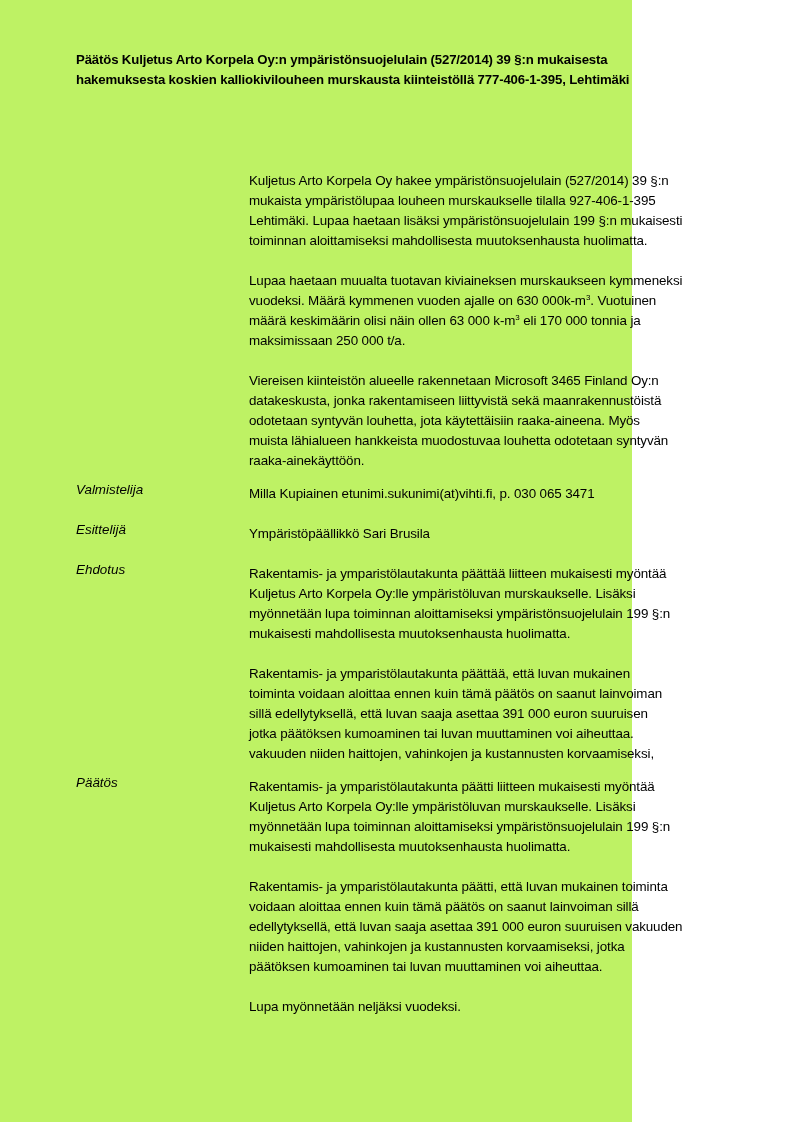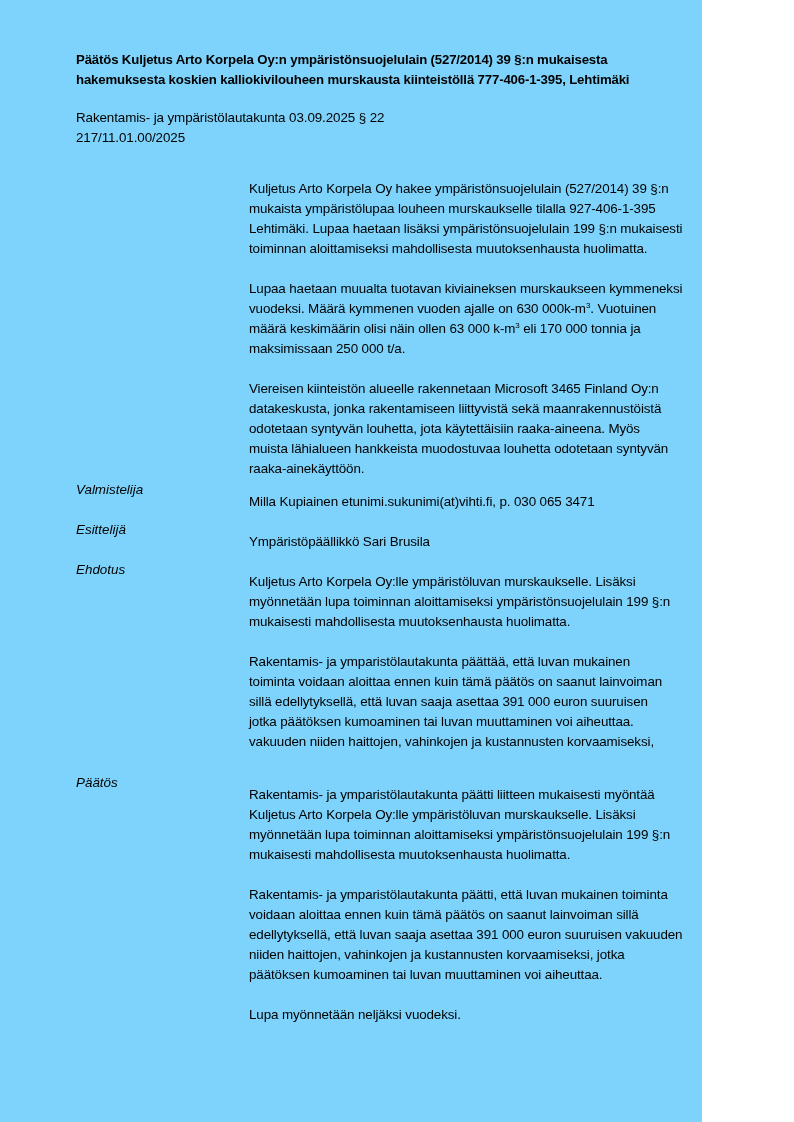--- a/index.html
+++ b/index.html
@@ -12,23 +12,23 @@
       height: 1122px;
       position: relative;
       overflow: hidden;
       font-family: "Liberation Sans", sans-serif;
       color: #000000;
     }
     .page {
       position: absolute;
       left: 0;
       top: 0;
-      width: 702px;
+      width: 632px;
       height: 1122px;
-      background: #7dd3fc;
+      background: #bef264;
     }
     .title {
       position: absolute;
       left: 76px;
       top: 50px;
       width: 640px;
       font-weight: bold;
       font-size: 13.2px;
       line-height: 20px;
       letter-spacing: -0.15px;
@@ -60,21 +60,21 @@
     .content {
       position: absolute;
       left: 173px;
       top: 0;
       width: 510px;
     }
     .para {
       font-size: 13.4px;
       line-height: 20px;
       letter-spacing: -0.12px;
-      margin: 12px 0 20px 0;
+      margin: 4px 0 20px 0;
     }
     .line {
       display: block;
       white-space: nowrap;
     }
     sup {
       font-size: 8px;
       line-height: 0;
       vertical-align: 5px;
     }
@@ -82,24 +82,20 @@
 </head>
 <body>
 
 <div class="page">
 
   <div class="title">
     <span class="line">Päätös Kuljetus Arto Korpela Oy:n ympäristönsuojelulain (527/2014) 39 §:n mukaisesta</span>
     <span class="line">hakemuksesta koskien kalliokivilouheen murskausta kiinteistöllä 777-406-1-395, Lehtimäki</span>
   </div>
 
-  <div class="meta">
-    <span class="line">Rakentamis- ja ympäristölautakunta  03.09.2025 § 22</span>
-    <span class="line">217/11.01.00/2025</span>
-  </div>
 
   <div class="section" style="top:167px;">
     <div class="content">
       <div class="para">
         <span class="line">Kuljetus Arto Korpela Oy hakee ympäristönsuojelulain (527/2014) 39 §:n</span>
         <span class="line">mukaista ympäristölupaa louheen murskaukselle tilalla 927-406-1-395</span>
         <span class="line">Lehtimäki. Lupaa haetaan lisäksi ympäristönsuojelulain 199 §:n mukaisesti</span>
         <span class="line">toiminnan aloittamiseksi mahdollisesta muutoksenhausta huolimatta.</span>
       </div>
       <div class="para">
@@ -129,20 +125,21 @@
     <span class="label">Esittelijä</span>
     <div class="content">
       <span class="para line">Ympäristöpäällikkö Sari Brusila</span>
     </div>
   </div>
 
   <div class="section" style="top:560px;">
     <span class="label">Ehdotus</span>
     <div class="content">
       <div class="para">
+        <span class="line">Rakentamis- ja ymparistölautakunta  päättää liitteen mukaisesti myöntää</span>
         <span class="line">Kuljetus Arto Korpela Oy:lle ympäristöluvan murskaukselle. Lisäksi</span>
         <span class="line">myönnetään lupa toiminnan aloittamiseksi ympäristönsuojelulain 199 §:n</span>
         <span class="line">mukaisesti mahdollisesta muutoksenhausta huolimatta.</span>
       </div>
       <div class="para">
         <span class="line">Rakentamis- ja ymparistölautakunta  päättää, että luvan mukainen</span>
         <span class="line">toiminta voidaan aloittaa ennen kuin tämä päätös on saanut lainvoiman</span>
         <span class="line">sillä edellytyksellä, että luvan saaja asettaa 391 000 euron suuruisen</span>
         <span class="line">jotka päätöksen kumoaminen tai luvan muuttaminen voi aiheuttaa.</span>
         <span class="line">vakuuden niiden haittojen, vahinkojen ja kustannusten korvaamiseksi,</span>

